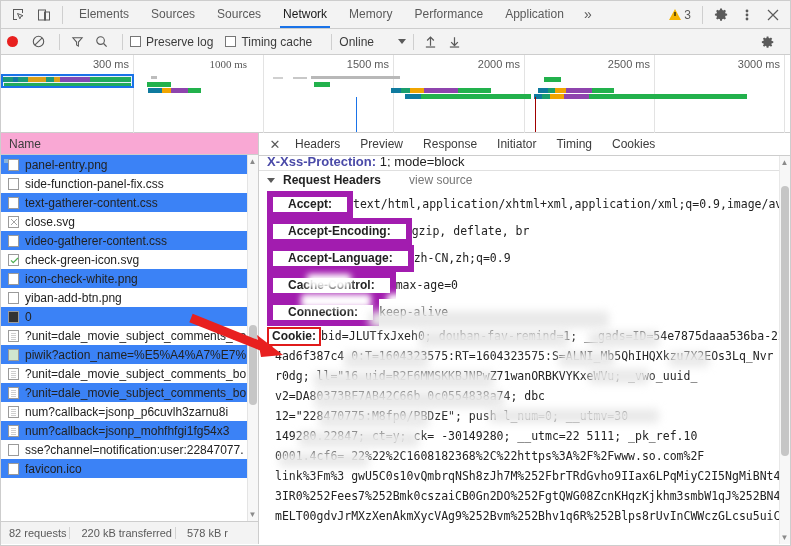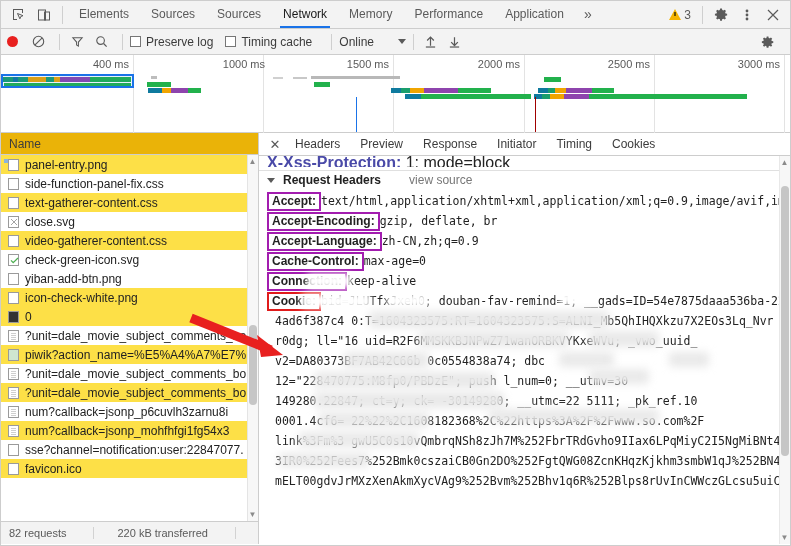--- a/index.html
+++ b/index.html
@@ -88,53 +88,53 @@
   .tick { position: absolute; top: 0; height: 78px; border-left: 1px solid #e3e3e3;}
   .ticklabel { position: absolute; top: 3px; font-size: 11px; color: #5a5a5a; transform: translateX(-100%); padding-right: 4px; white-space: nowrap;}
   .bars { position: absolute; top: 21px; left: 0; right: 0; bottom: 0;}
   .bar { position: absolute; height: 5px; border-radius: 0px;}
   .selbox { position: absolute; border: 2px solid #1a73e8; background: rgba(26,115,232,0.10); }
   .vline { position: absolute; top: 21px; bottom: 0; width: 1px;}
 
   
   .split { display: flex; height: 411px; }
   .leftpane { width: 258px; border-right: 1px solid #cdcdcd; display: flex; flex-direction: column; background: #fff;}
-  .lp-head { height: 22px; border-bottom: 1px solid #cdcdcd; font-size: 12px; color: #3c3c3c; display:flex; align-items:center; padding-left:8px; background:#eab308;}
+  .lp-head { height: 22px; border-bottom: 1px solid #cdcdcd; font-size: 12px; color: #3c3c3c; display:flex; align-items:center; padding-left:8px; background:#f9a8d4;}
   .lp-list { flex: 1; position: relative; overflow: hidden;}
   .row { display:flex; align-items:center; height:19px; padding-left:6px; font-size:12px; color:#222; white-space:nowrap; overflow:hidden;}
-  .row.alt { background:#fde047; }
+  .row.alt { background:#3b82f6; }
   .ficon { width:12px;height:13px;margin-right:6px;flex:none; display:flex;align-items:center;justify-content:center;}
   .ficon .sq { width:11px;height:12px;border:1px solid #9a9a9a;background:#fff;}
   .ficon .sq.doc { background:#fff; position:relative;}
   .ficon .sq.doc::after{content:"";position:absolute;left:2px;top:2px;right:2px;height:1px;box-shadow:0 2px 0 #cfcfcf,0 4px 0 #cfcfcf,0 6px 0 #cfcfcf;background:#cfcfcf;}
   .ficon .sq.img { background:#fff;}
   .ficon .sq.img::after{content:"";position:absolute;left:3px;top:4px;width:4px;height:4px;background:#8ab4dc;}
   .ficon .sq.dark { background:#333;}
   .scrollbar { position:absolute; right:0; top:0; bottom:0; width:11px; background:#f7f7f7; border-left:1px solid #e4e4e4;}
   .sb-thumb { position:absolute; right:1px; width:8px; background:#c6c6c6; border-radius:4px;}
   .sb-arrow { position:absolute; right:1px; width:9px; height:9px; color:#8a8a8a; font-size:8px; display:flex; align-items:center; justify-content:center;}
   .lp-status { height:23px; border-top:1px solid #cdcdcd; display:flex; align-items:center; font-size:11px; color:#5a5a5a; background:#f3f3f3; padding-left:8px;}
-  .st-item { padding-right:27px; margin-right:23px; border-right:1px solid #d2d2d2; white-space:nowrap;}
+  .st-item { padding-right:3px; margin-right:11px; border-right:1px solid #d2d2d2; white-space:nowrap;}
   .st-item.last { border-right:none; }
 
   
   .rightpane { flex:1; display:flex; flex-direction:column; background:#fff; position:relative; overflow:hidden;}
   .rp-tabs { height:23px; border-bottom:1px solid #cdcdcd; display:flex; align-items:center; padding-left:6px; background:#fff;}
   .rp-close { width:20px; text-align:center; color:#5a5a5a; font-size:13px;}
   .rp-tab { padding:0 10px; font-size:12px; color:#3c3c3c; line-height:22px; white-space:nowrap;}
   .rp-body { flex:1; position:relative; overflow:hidden; padding-left:8px; padding-top:0px;}
-  .hdr-clip { font-size:16px; color:#4a4aa8; font-weight:bold; margin-top:-2px; height:13px; overflow:hidden; white-space:nowrap;}
+  .hdr-clip { font-size:13px; color:#4a4aa8; font-weight:bold; margin-top:-2px; height:13px; overflow:hidden; white-space:nowrap;}
   .hdr-clip .v { color:#222; font-weight:normal; }
   .sect-div { border-top:1px solid #e0e0e0; margin:3px 0 2px -8px; }
   .sect-title { font-size:12px; font-weight:bold; color:#222; display:flex; align-items:center; gap:6px;}
   .tri { width:0;height:0;border-left:4px solid transparent;border-right:4px solid transparent;border-top:5px solid #5a5a5a;margin-right:2px;}
   .viewsrc { font-weight:normal; color:#777; font-size:12px; margin-left:22px;}
   .hline { font-family:"DejaVu Sans Mono", monospace; font-size:11.5px; color:#222; line-height:20px; white-space:nowrap;}
   .hname { font-family:"Liberation Sans", sans-serif; font-weight:bold; font-size:12px; color:#222;}
-  .boxed-blue { border:2px solid #a21caf; padding:0px 3px; display:inline-block; line-height:15px;}
+  .boxed-blue { border:6px solid #a21caf; padding:0px 15px; display:inline-block; line-height:15px;}
   .boxed-red { border:2px solid #e01b1b; padding:0px 3px; display:inline-block; line-height:15px;}
   .hval { font-family:"DejaVu Sans Mono", monospace; font-size:11.5px; color:#222;}
   .contline { font-family:"DejaVu Sans Mono", monospace; font-size:11.5px; color:#222; line-height:20px; padding-left:8px; white-space:nowrap;}
 
   
   .blur { position:absolute; background:#ffffff; filter: blur(3px); border-radius:3px;}
   .blur2 { position:absolute; background:#e9e9e9; filter: blur(4px); border-radius:4px;}
 
   
   .arrow-svg { position:absolute; pointer-events:none; }
@@ -253,22 +253,22 @@
   </div>
 
   <div class="overview">
     <div class="ruler">
       <div class="tick" style="left:132px;"></div>
       <div class="tick" style="left:262px;"></div>
       <div class="tick" style="left:392px;"></div>
       <div class="tick" style="left:523px;"></div>
       <div class="tick" style="left:653px;"></div>
       <div class="tick" style="left:783px;"></div>
-      <div class="ticklabel" style="left:132px;">400 ms</div>
-      <div class="ticklabel" style="left:268px;">1000 ms</div>
+      <div class="ticklabel" style="left:132px;">300 ms</div>
+      <div class="ticklabel" style="left:250px;font-family:Liberation Serif, serif;">1000 ms</div>
       <div class="ticklabel" style="left:392px;">1500 ms</div>
       <div class="ticklabel" style="left:523px;">2000 ms</div>
       <div class="ticklabel" style="left:653px;">2500 ms</div>
       <div class="ticklabel" style="left:783px;">3000 ms</div>
     </div>
     <div class="bars">
 
       <div class="bar" style="left:2px;top:1px;width:10px;background:#1a9e6c;"></div>
       <div class="bar" style="left:12px;top:1px;width:5px;background:#0f7a9e;"></div>
       <div class="bar" style="left:17px;top:1px;width:10px;background:#1a9e6c;"></div>
@@ -361,31 +361,31 @@
         <div class="row">
             <span class="ficon">
               <span class="sq" style="position:relative;">
                 <svg style="position:absolute;left:1px;top:2px;" width="9" height="7" viewBox="0 0 9 7">
                   <path d="M1 3.4l2.2 2.3L8 1" fill="none" stroke="#4caf50" stroke-width="1.3"></path>
                 </svg>
               </span>
             </span>
             <span>check-green-icon.svg</span>
           </div>
+        <div class="row alt">
+            <span class="ficon">
+              <span class="sq"></span>
+            </span>
+            <span>icon-check-white.png</span>
+          </div>
         <div class="row">
             <span class="ficon">
               <span class="sq img"></span>
             </span>
             <span>yiban-add-btn.png</span>
-          </div>
-        <div class="row alt">
-            <span class="ficon">
-              <span class="sq"></span>
-            </span>
-            <span>icon-check-white.png</span>
           </div>
         <div class="row alt">
             <span class="ficon">
               <span class="sq dark"></span>
             </span>
             <span>0</span>
           </div>
         <div class="row">
             <span class="ficon">
               <span class="sq doc"></span>

